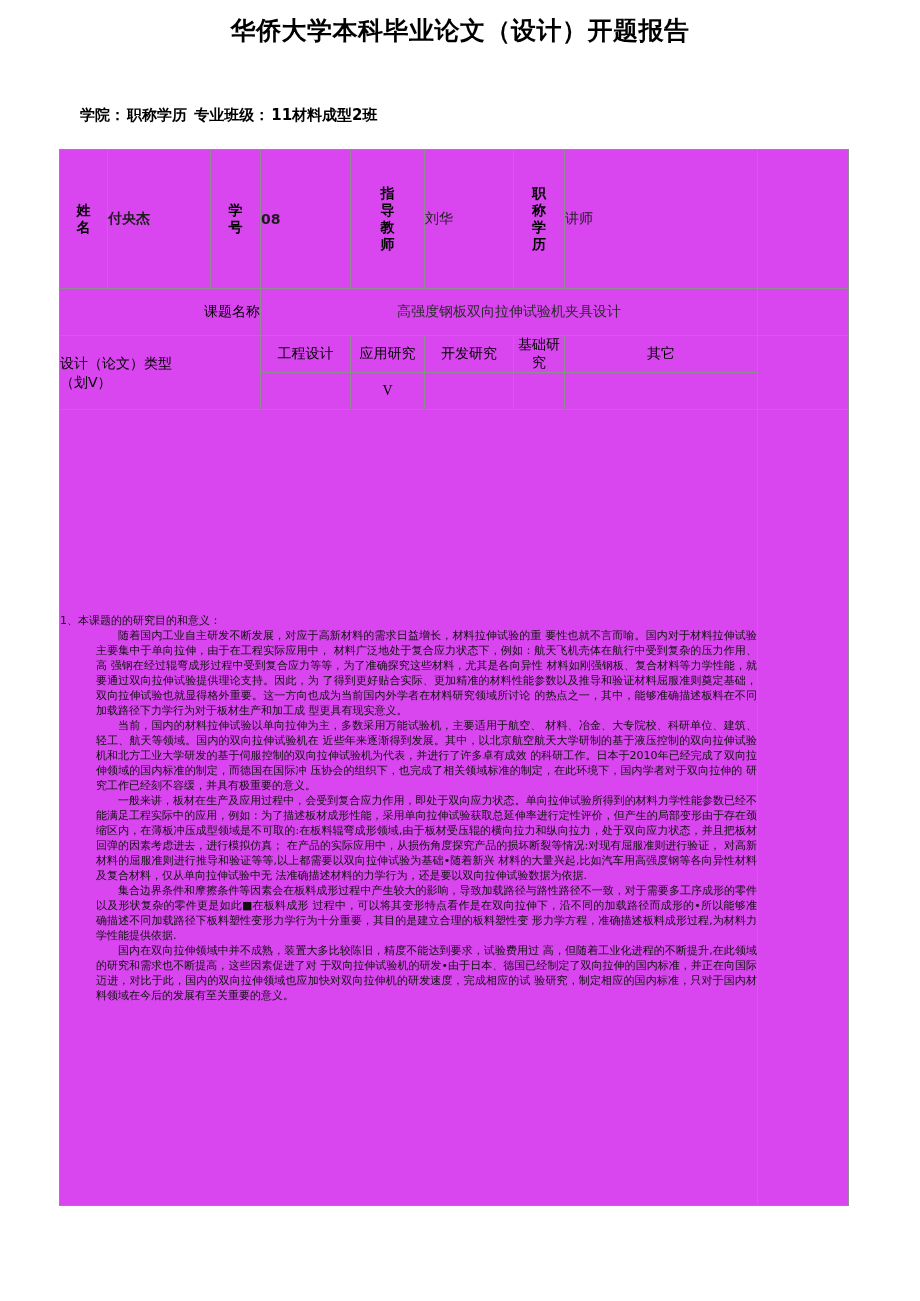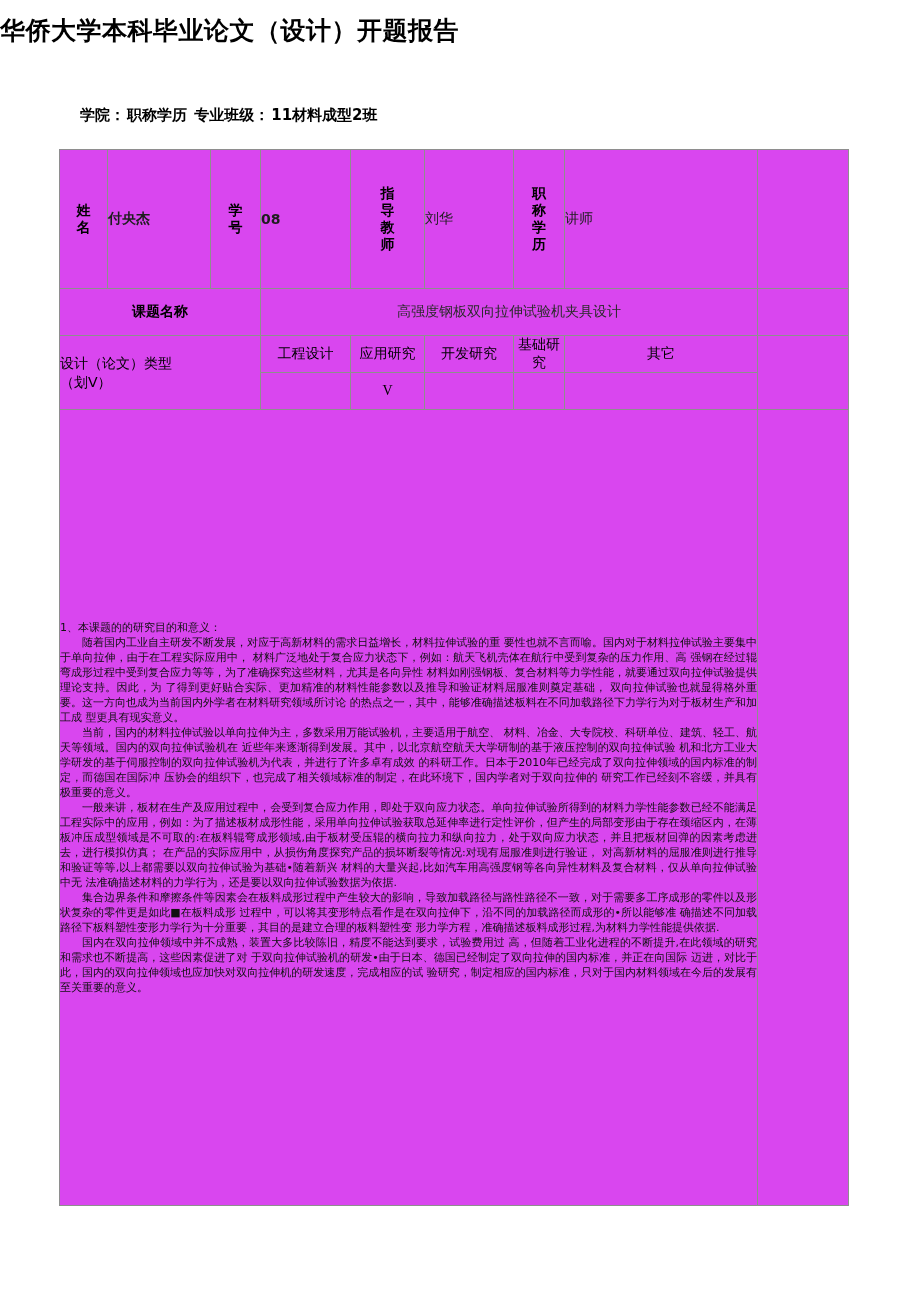--- a/index.html
+++ b/index.html
@@ -19,21 +19,21 @@
     position: relative;
     width: 920px;
     height: 1301px;
   }
   
   .doc-title {
     position: absolute;
     left: 0;
     top: 14px;
     width: 920px;
-    text-align: left;
+    text-align: center;
     font-family: "DejaVu Sans", "Liberation Sans", sans-serif;
     font-weight: bold;
     font-size: 25px;
     letter-spacing: 0.5px;
     white-space: nowrap;
   }
   
   .header-info {
     position: absolute;
     left: 80px;
@@ -76,23 +76,23 @@
     white-space: normal;
   }
   .val-cell {
     font-size: 15px;
     padding-left: 8px;
     color: #1d1d1d;
   }
   .val-cell.bold { font-weight: bold; }
   .row1 td { height: 138px; }
   .topic-label {
-    text-align: center;
-    font-size: 15px;
-    font-weight: bold;
+    text-align: right;
+    font-size: 15px;
+    font-weight: normal;
   }
   .topic-value {
     text-align: center;
     font-size: 12px;
     color: #2b2b2b;
   }
   .row2 td { height: 46px; }
   .type-label {
     text-align: left;
     font-size: 15px;
@@ -120,21 +120,21 @@
   }
   .body-text {
     font-size: 11px;
     line-height: 1.365;
     text-align: justify;
     text-justify: inter-ideograph;
     word-break: break-all;
     color: #101010;
   }
   .body-text p { margin: 0; }
-  .body-text p.ind { text-indent: 2em; }
+  .body-text p.ind { text-indent: 2em; margin-left: 36px; }
   .side-cell { background: #fff; }
 </style>
 </head>
 <body>
 
 <div class="page">
 
   <div class="doc-title">华侨大学本科毕业论文（设计）开题报告</div>
 
   <div class="header-info">

